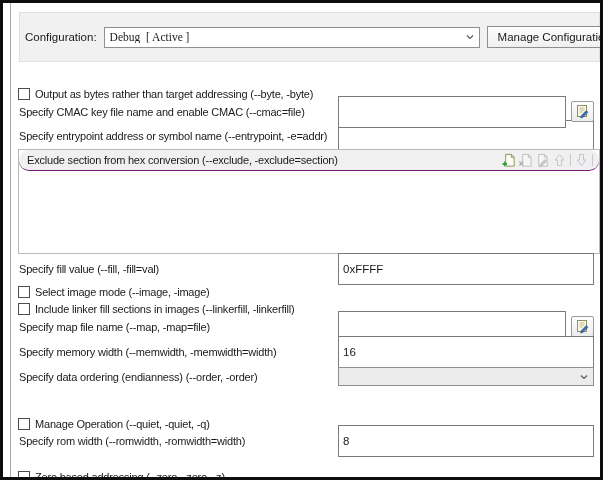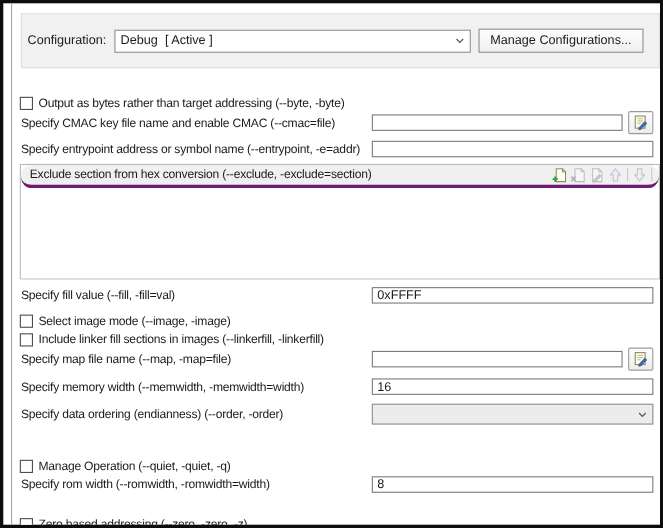--- a/index.html
+++ b/index.html
@@ -20,37 +20,37 @@
     position:absolute;left:16px;top:9px;right:0;height:50px;
     background:#f1f1f1;border:1px solid #e0e0e0;
     box-sizing:border-box;
     display:flex;align-items:center;padding:0 6px 0 5px;
   }
   .config-label{flex:none;margin-right:7px;font-size:11.5px;text-align:center;}
   .combo{
     box-sizing:border-box;height:21px;background:#fff;border:1px solid #8f8f8f;
     display:flex;align-items:center;padding:0 4px 0 5px;cursor:default;
   }
-  .config-combo{flex:none;width:324px;}
+  .config-combo{flex:none;width:376px;font-family:Liberation Serif, serif;}
   .combo .combo-value{flex:1;white-space:pre;overflow:hidden;font-size:11.5px;}
   .chev{flex:none;width:10px;height:10px;}
   .btn{
     box-sizing:border-box;height:22px;margin-left:7px;flex:none;
     background:linear-gradient(#fdfdfd,#f0f0f0);
     border:1px solid #8f8f8f;
     font-family:inherit;font-size:11.5px;color:#1a1a1a;
     padding:0 10px;cursor:default;
   }
 
   
   .row{position:absolute;left:16px;right:6px;height:19px;display:flex;align-items:center;}
   .row .lbl{flex:none;width:319px;white-space:nowrap;overflow:hidden;letter-spacing:-0.2px;}
   .row .ctrl{flex:1;display:flex;align-items:center;height:19px;}
   .txt{
-    flex:1;box-sizing:border-box;height:15px;border:1px solid #7a7a7a;background:#fff;
+    flex:1;box-sizing:border-box;height:32px;border:1px solid #7a7a7a;background:#fff;
     font-family:inherit;font-size:11.5px;color:#1a1a1a;padding:0 4px;outline:none;min-width:0;
   }
   .browse-btn{
     flex:none;box-sizing:border-box;width:23px;height:21px;margin-left:5px;
     background:linear-gradient(#fefefe,#ececec);border:1px solid #9a9a9a;border-radius:2px;
     display:flex;align-items:center;justify-content:center;padding:0;cursor:default;
   }
   .cbrow{position:absolute;left:15px;right:6px;height:15px;display:flex;align-items:center;text-align:right;}
   .checkbox{
     flex:none;width:12px;height:12px;box-sizing:border-box;
@@ -60,21 +60,21 @@
 
   
   .combo.disabled{background:#ececec;}
 
   
   .exclude-panel{
     position:absolute;left:15px;top:146px;width:582px;height:105px;
     box-sizing:border-box;border:1px solid #b9b9b9;background:#fff;
   }
   .exclude-header{
-    height:21px;background:#f0f0f0;border-bottom:3px solid #701a75;
+    height:21px;background:#f0f0f0;border-bottom:1px solid #701a75;
     display:flex;align-items:center;padding:0 4px 0 8px;box-sizing:border-box;border-radius:10px;
   }
   .exclude-title{flex:1;white-space:nowrap;overflow:hidden;letter-spacing:-0.2px;}
   .tool{flex:none;display:flex;align-items:center;margin-left:2px;}
   .tool .ticon{width:17px;height:16px;display:flex;align-items:center;justify-content:center;}
   .tool .sep{width:1px;height:12px;background:#c9c9c9;margin:0 2px;}
   .dim{opacity:.42;}
   .exclude-list{height:82px;background:#fff;}
 </style>
 </head>

